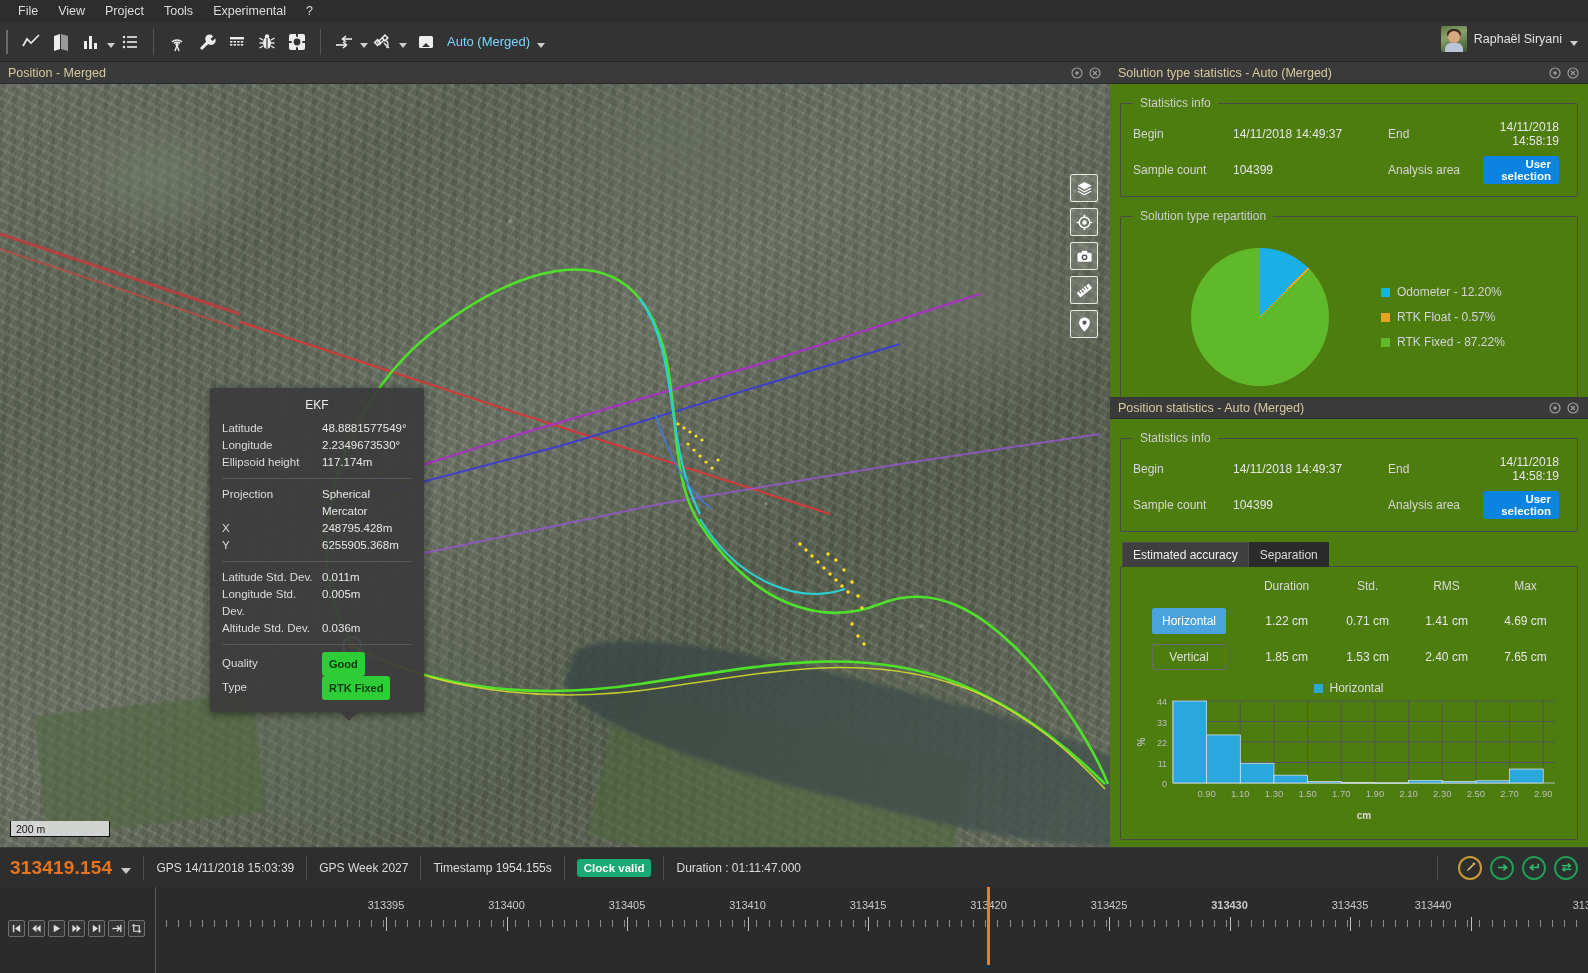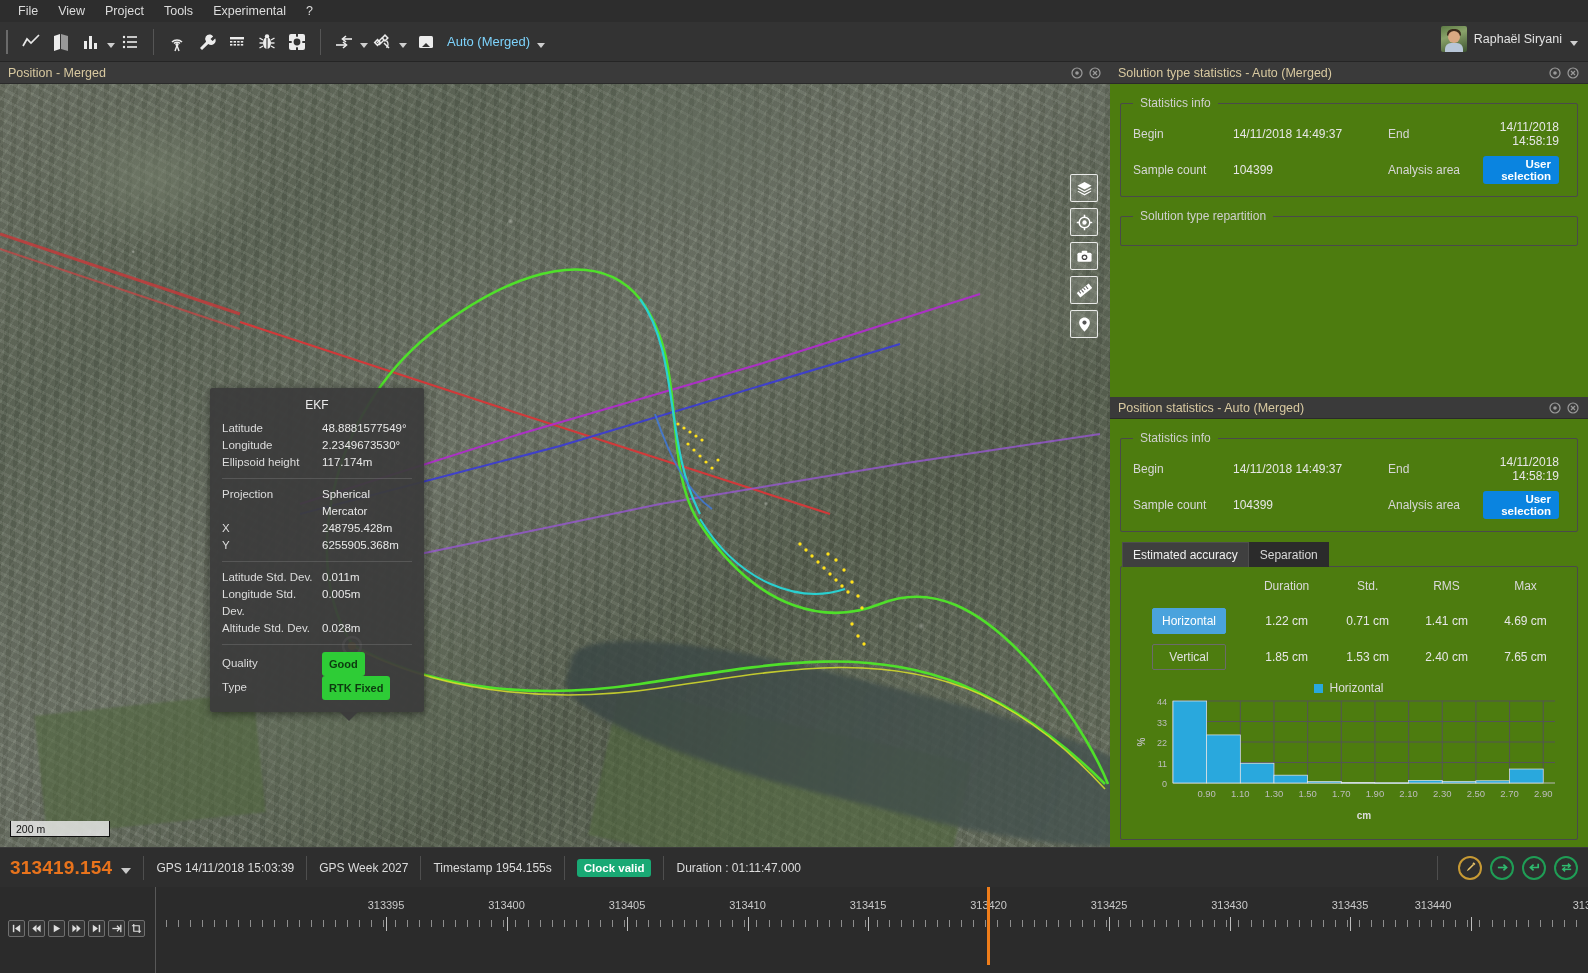--- a/index.html
+++ b/index.html
@@ -501,21 +501,21 @@
           <div class="ekf-row">
             <span class="k">Latitude Std. Dev.</span>
             <span class="v">0.011m</span>
           </div>
           <div class="ekf-row">
             <span class="k">Longitude Std. Dev.</span>
             <span class="v">0.005m</span>
           </div>
           <div class="ekf-row">
             <span class="k">Altitude Std. Dev.</span>
-            <span class="v">0.028m</span>
+            <span class="v">0.036m</span>
           </div>
 
           <div class="ekf-hr"></div>
 
           <div class="ekf-row" style="line-height:22px">
             <span class="k">Quality</span>
             <span class="badge-good">Good</span>
           </div>
           <div class="ekf-row" style="line-height:22px">
             <span class="k">Type</span>
@@ -611,20 +611,37 @@
               <span class="val">104399</span>
               <span class="lbl">Analysis area</span>
               <span class="val-right">
                 <span class="pill-blue">User selection</span>
               </span>
             </div>
           </fieldset>
 
           <fieldset class="grp" style="margin-top:12px;">
             <legend>Solution type repartition</legend>
+            <div class="piewrap">
+              <div class="pie" id="pie" style="background: conic-gradient(rgb(26, 176, 230) 0deg, rgb(26, 176, 230) 43.92deg, rgb(230, 164, 35) 43.92deg, rgb(230, 164, 35) 45.98deg, rgb(95, 185, 43) 45.98deg, rgb(95, 185, 43) 360deg);"></div>
+              <div class="pielegend">
+                <div class="row">
+                  <span class="swatch" style="background:#1ab0e6"></span>
+                  <span>Odometer - 12.20%</span>
+                </div>
+                <div class="row">
+                  <span class="swatch" style="background:#e6a423"></span>
+                  <span>RTK Float - 0.57%</span>
+                </div>
+                <div class="row">
+                  <span class="swatch" style="background:#5fb92b"></span>
+                  <span>RTK Fixed - 87.22%</span>
+                </div>
+              </div>
+            </div>
           </fieldset>
         </div>
       </div>
 
       <div class="dockpanel" style="flex:1 1 auto;">
         <div class="panel-title">
           <span class="ttl">Position statistics - Auto (Merged)</span>
           <div class="ptbtn">
             <svg width="12" height="12" viewBox="0 0 12 12">
                 <circle cx="6" cy="6" r="5" fill="none" stroke="#bbb" stroke-width="1.2"></circle>
@@ -854,21 +871,21 @@
         <div class="lbl" style="left: 471px;">313405</div>
         <div class="majtick" style="left: 471px;"></div>
         <div class="lbl" style="left: 591.5px;">313410</div>
         <div class="majtick" style="left: 591.5px;"></div>
         <div class="lbl" style="left: 712px;">313415</div>
         <div class="majtick" style="left: 712px;"></div>
         <div class="lbl" style="left: 832.5px;">313420</div>
         <div class="majtick" style="left: 832.5px;"></div>
         <div class="lbl" style="left: 953px;">313425</div>
         <div class="majtick" style="left: 953px;"></div>
-        <div class="lbl" style="left: 1073.5px;">313430</div>
+        <div class="lbl" style="left: 1073.5px; font-weight: bold;">313430</div>
         <div class="majtick" style="left: 1073.5px;"></div>
         <div class="lbl" style="left: 1194px;">313435</div>
         <div class="majtick" style="left: 1194px;"></div>
         <div class="lbl" style="left: 1277px;">313440</div>
         <div class="majtick" style="left: 1314.5px;"></div>
         <div class="lbl" style="left: 1435px;">313445</div>
         <div class="mintick" style="left: 10px;"></div>
         <div class="mintick" style="left: 22.05px;"></div>
         <div class="mintick" style="left: 34.1px;"></div>
         <div class="mintick" style="left: 46.15px;"></div>

